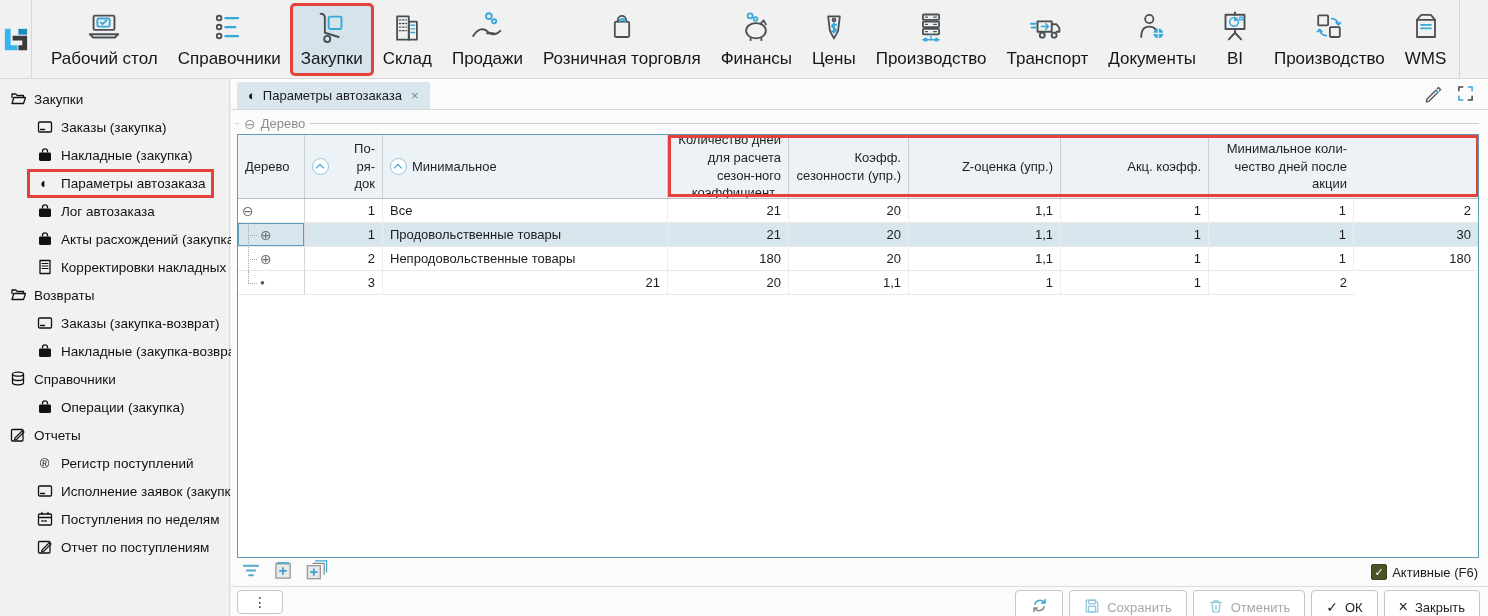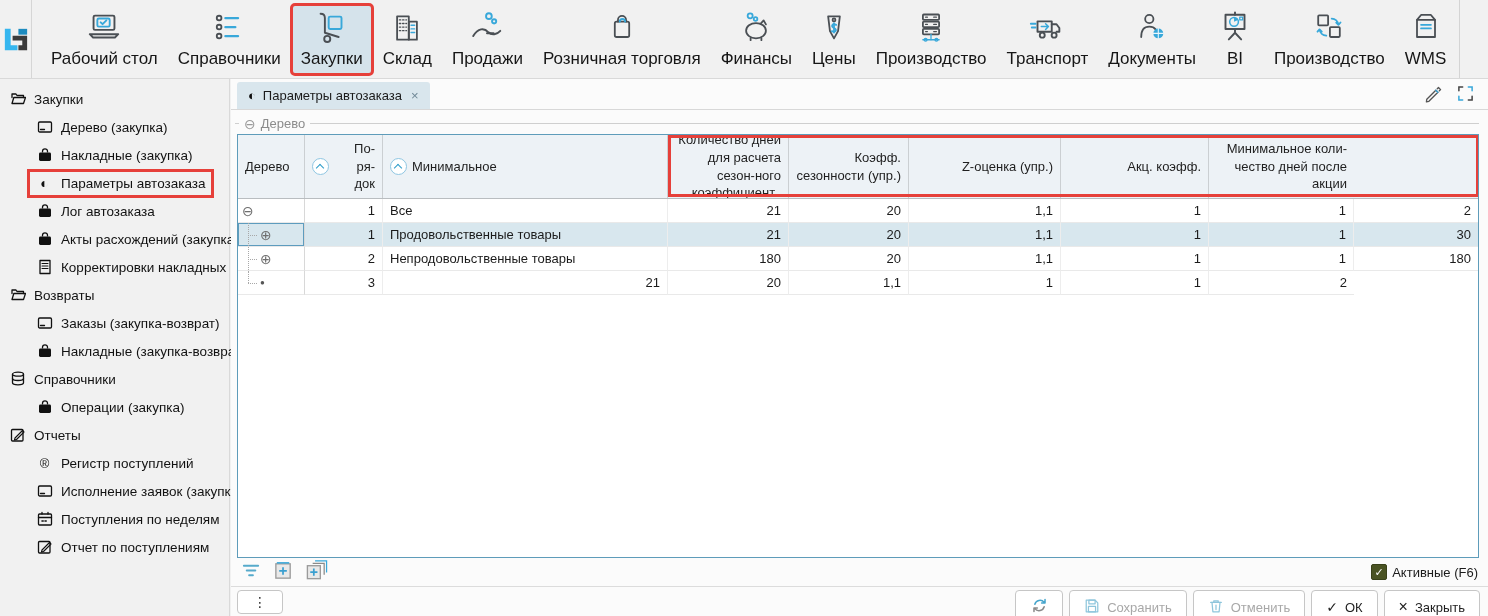--- a/index.html
+++ b/index.html
@@ -339,21 +339,21 @@
         </span>
       </div>
       <div class="sb-item lvl1">
         <span class="sb-hl">
           <span class="sb-icon">
             <svg viewBox="0 0 16 16" width="16" height="16" fill="none" stroke="#111" stroke-width="1.3" stroke-linecap="round" stroke-linejoin="round">
               <rect x="1.5" y="3" width="13" height="10" rx="1.2"></rect>
               <path d="M3.5 10.5 h4"></path>
             </svg>
           </span>
-          <span class="sb-label">Дерево (закупка)</span>
+          <span class="sb-label">Заказы (закупка)</span>
         </span>
       </div>
       <div class="sb-item lvl1">
         <span class="sb-hl">
           <span class="sb-icon">
             <svg viewBox="0 0 16 16" width="16" height="16">
               <path d="M5.5 5.5 V4.3 a2.5 2.5 0 0 1 5 0 V5.5" fill="none" stroke="#111" stroke-width="1.3"></path>
               <rect x="2" y="5.5" width="12" height="8.5" rx="1.4" fill="#111"></rect>
             </svg>
           </span>

